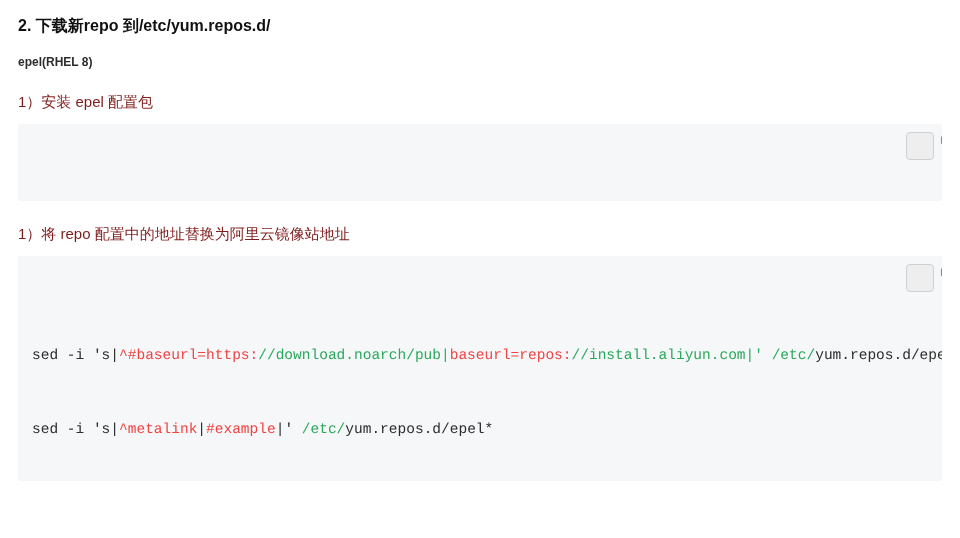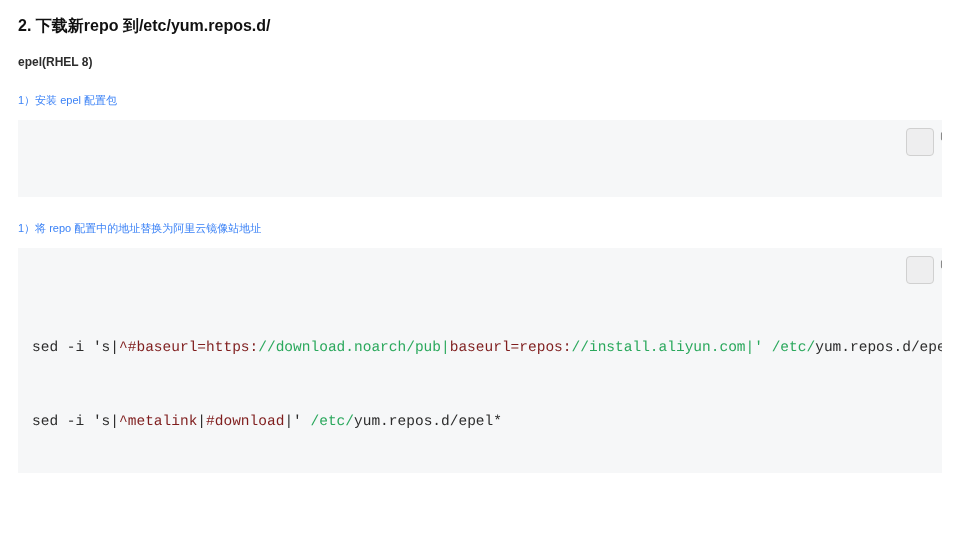--- a/index.html
+++ b/index.html
@@ -18,41 +18,41 @@
     font-weight: 700;
     margin: 0 0 18px 0;
     color: #111;
   }
   .subhead {
     font-weight: 700;
     font-size: 12px;
     margin: 10px 0 8px 0;
   }
   .step {
-    font-size: 11px;
+    font-size: 15px;
     margin: 24px 0 12px 0;
-    color: #3b82f6;
+    color: #7f1d1d;
   }
   .codeblock {
     position: relative;
     background: #f6f7f8;
     padding: 14px 14px;
     font-family: ui-monospace, "SFMono-Regular", Consolas, "Courier New", monospace;
     font-size: 14.5px;
     white-space: pre;
     overflow-x: hidden;
     margin: 8px 0 18px 0;
     line-height: 1.7;
     font-weight: 300;
     text-rendering: geometricPrecision;
   }
   .codeblock.scroll { overflow-x: scroll; }
   .codeblock .line { display: block; white-space: pre; }
   .tok-g { color: #2aa85c; }   
-  .tok-o { color: #7f1d1d; }   
+  .tok-o { color: #ef4444; }   
   .tok-n { color: #777; }      
   .copy-btn {
     position: absolute;
     top: 8px;
     right: 8px;
     width: 28px;
     height: 28px;
     border: 1px solid #d0d0d0;
     border-radius: 4px;
     background: #eeeeef;
@@ -91,14 +91,14 @@
 <div class="codeblock scroll">
   <div class="copy-btn">
     <span>
       <svg viewBox="0 0 24 24">
           <rect x="8" y="8" width="12" height="12" rx="2"></rect>
           <rect x="4" y="4" width="12" height="12" rx="2"></rect>
         </svg>
     </span>
   </div>
   <span class="line"><span>sed -i </span><span>'s|</span><span class="tok-o">^#baseurl=https:</span><span class="tok-g">//download.noarch/pub|</span><span class="tok-o">baseurl=repos:</span><span class="tok-g">//install.aliyun.com|' </span><span class="tok-g">/etc/</span><span>yum.repos.d/epel*                    </span></span>
-  <span class="line"><span>sed -i </span><span>'s|</span><span class="tok-o">^metalink</span><span>|</span><span class="tok-o">#download</span><span>|' </span><span class="tok-g">/etc/</span><span>yum.repos.d/epel*</span></span>
+  <span class="line"><span>sed -i </span><span>'s|</span><span class="tok-o">^metalink</span><span>|</span><span class="tok-o">#example</span><span>|' </span><span class="tok-g">/etc/</span><span>yum.repos.d/epel*</span></span>
 </div>
 
 </body></html>

